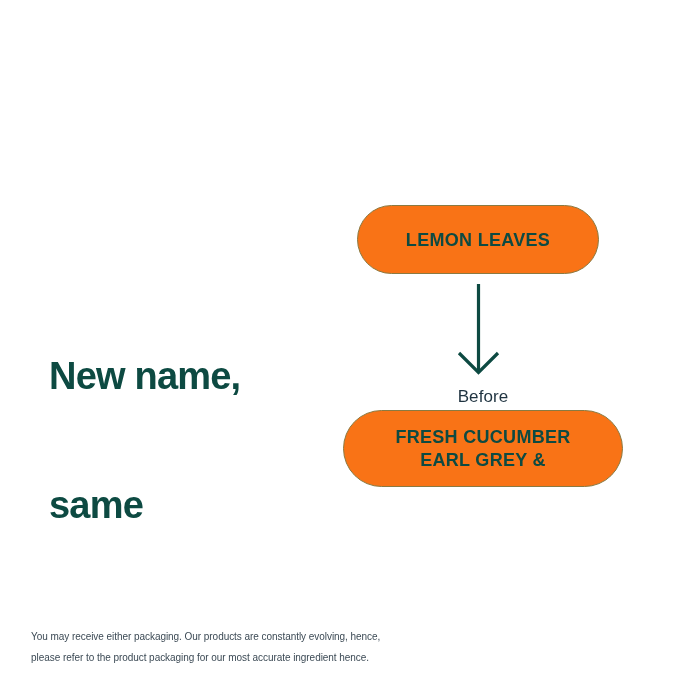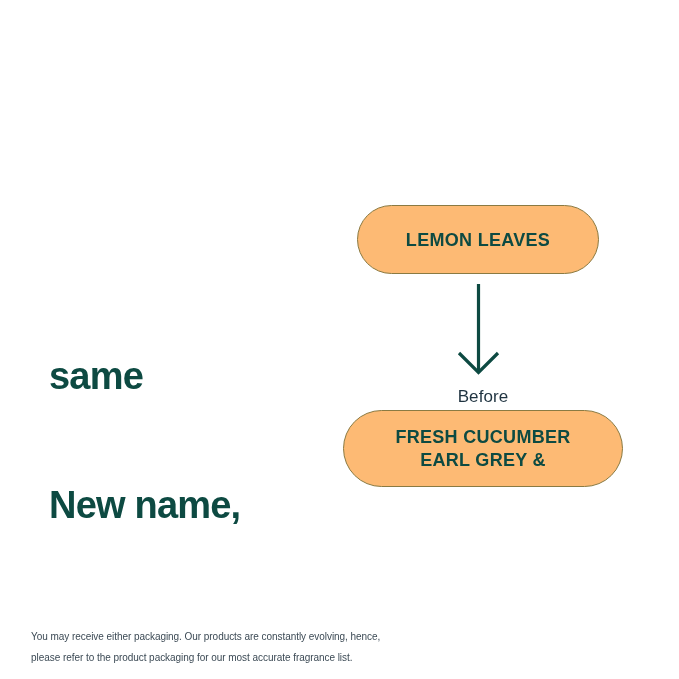--- a/index.html
+++ b/index.html
@@ -56,21 +56,21 @@
   }
   #caption-after {
     left: 343px;
     top: 387px;
     width: 280px;
   }
 
   
   .pill {
     position: absolute;
-    background: #fdba74;
+    background: #f97316;
     border: 1px solid #8a7a42;
     box-sizing: border-box;
     display: flex;
     align-items: center;
     justify-content: center;
     text-align: center;
     color: #0d4a42;
     font-family: "Liberation Sans", sans-serif;
     font-weight: bold;
     letter-spacing: 0.3px;
@@ -118,22 +118,22 @@
     letter-spacing: -0.05px;
   }
   .footer-note .fn-line { display: block; }
 </style>
 </head>
 <body>
 
 <div id="canvas">
 
   <div class="headline">
+    <span class="hl-line">New name,</span>
     <span class="hl-line">same</span>
-    <span class="hl-line">New name,</span>
   </div>
 
 
   <div class="pill" id="pill-before">
     <span class="pill-text">
       <span class="pl-line">LEMON LEAVES</span>
     </span>
   </div>
 
   <svg id="flow-arrow" viewBox="0 0 60 100" xmlns="http://www.w3.org/2000/svg">
@@ -145,16 +145,16 @@
 
   <div class="pill" id="pill-after">
     <span class="pill-text">
       <span class="pl-line">FRESH CUCUMBER</span>
       <span class="pl-line">EARL GREY &amp;</span>
     </span>
   </div>
 
   <div class="footer-note">
     <span class="fn-line">You may receive either packaging. Our products are constantly evolving, hence,</span>
-    <span class="fn-line">please refer to the product packaging for our most accurate fragrance list.</span>
+    <span class="fn-line">please refer to the product packaging for our most accurate ingredient hence.</span>
   </div>
 
 </div>
 
 </body></html>

